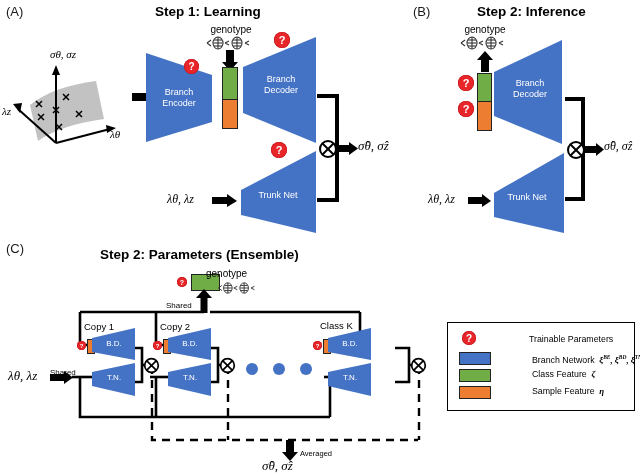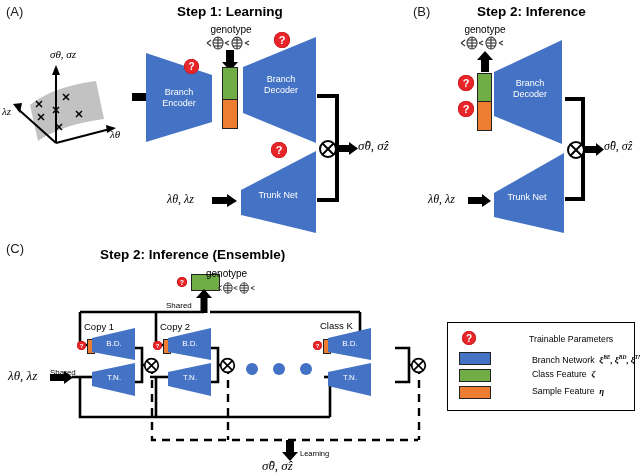--- a/index.html
+++ b/index.html
@@ -21,21 +21,21 @@
   .swatch{border:0.6px solid #222;}
   svg{display:block;overflow:visible;}
   sup{font-size:0.62em;vertical-align:super;}
   .serif{font-family:"Liberation Serif",serif;}
   .bolditalic{font-style:italic;font-weight:bold;}
 </style>
 </head>
 <body>
 
 <div class="abs panel-label" style="left:6px;top:4px;">(A)</div>
-<div class="abs panel-title" style="left:177px;top:4px;">Step 1: Learning</div>
+<div class="abs panel-title" style="left:155px;top:4px;">Step 1: Learning</div>
 
 <div class="abs" style="left:8px;top:45px;width:125px;height:105px;">
   <svg width="125" height="105" viewBox="0 0 125 105">
     <g>
       <path d="M22,60 C40,46 60,40 88,36 L96,74 C66,78 44,86 30,96 Z" fill="#BFBFBF" stroke="none" opacity="0.95"></path>
     </g>
     <g stroke="#000" stroke-width="2" fill="none">
       <line x1="48" y1="98" x2="48" y2="26"></line>
       <line x1="48" y1="98" x2="10" y2="64"></line>
       <line x1="48" y1="98" x2="102" y2="84"></line>
@@ -270,21 +270,21 @@
   <svg width="20" height="16">
       <g fill="#000">
         <rect x="0" y="4" width="11" height="7"></rect>
         <polygon points="11,1 19,7.5 11,14"></polygon>
       </g>
     </svg>
 </div>
 <div class="abs mathlabel serif" style="left:604px;top:139px;font-size:12px;">σ̂θ, σ̂z</div>
 
 <div class="abs panel-label" style="left:6px;top:241px;">(C)</div>
-<div class="abs panel-title" style="left:100px;top:247px;">Step 2: Inference (Ensemble)</div>
+<div class="abs panel-title" style="left:100px;top:247px;">Step 2: Parameters (Ensemble)</div>
 
 <div class="abs qmark" style="left:177px;top:277px;width:10px;height:10px;font-size:7px;">?</div>
 <div class="abs swatch" style="left:191px;top:274px;width:27px;height:15px;background:#70AD47;"></div>
 <div class="abs genoword" style="left:206px;top:268px;width:70px;text-align:left;">genotype</div>
 <div class="abs" style="left:216px;top:282px;">
   <svg width="46" height="12" viewBox="0 0 52 14">
     <g stroke="#333" stroke-width="1.1" fill="none">
       <path d="M2,7 L6,4 M2,7 L6,10"></path>
       <ellipse cx="13" cy="7" rx="5" ry="6"></ellipse>
         <line x1="13" y1="1" x2="13" y2="13"></line>
@@ -438,21 +438,21 @@
 </div>
 
 <div class="abs" style="left:281px;top:440px;">
   <svg width="18" height="22">
       <g fill="#000">
         <rect x="5" y="0" width="8" height="13"></rect>
         <polygon points="1,12 17,12 9,21"></polygon>
       </g>
     </svg>
 </div>
-<div class="abs smalllabel" style="left:300px;top:443px;font-size:7.5px;">Learning</div>
+<div class="abs smalllabel" style="left:300px;top:443px;font-size:7.5px;">Averaged</div>
 <div class="abs mathlabel serif" style="left:262px;top:458px;font-size:13px;">σ̂θ, σ̂z</div>
 
 <div class="abs legendbox" style="left:447px;top:322px;width:186px;height:87px;"></div>
 
 <div class="abs qmark" style="left:462px;top:331px;width:14px;height:14px;font-size:10px;">?</div>
 <div class="abs legtext" style="left:489px;top:334px;">Trainable Parameters</div>
 
 <div class="abs swatch" style="left:459px;top:352px;width:30px;height:11px;background:#4472C4;"></div>
 <div class="abs legtext" style="left:492px;top:352px;">
   <span>Branch Network</span>

